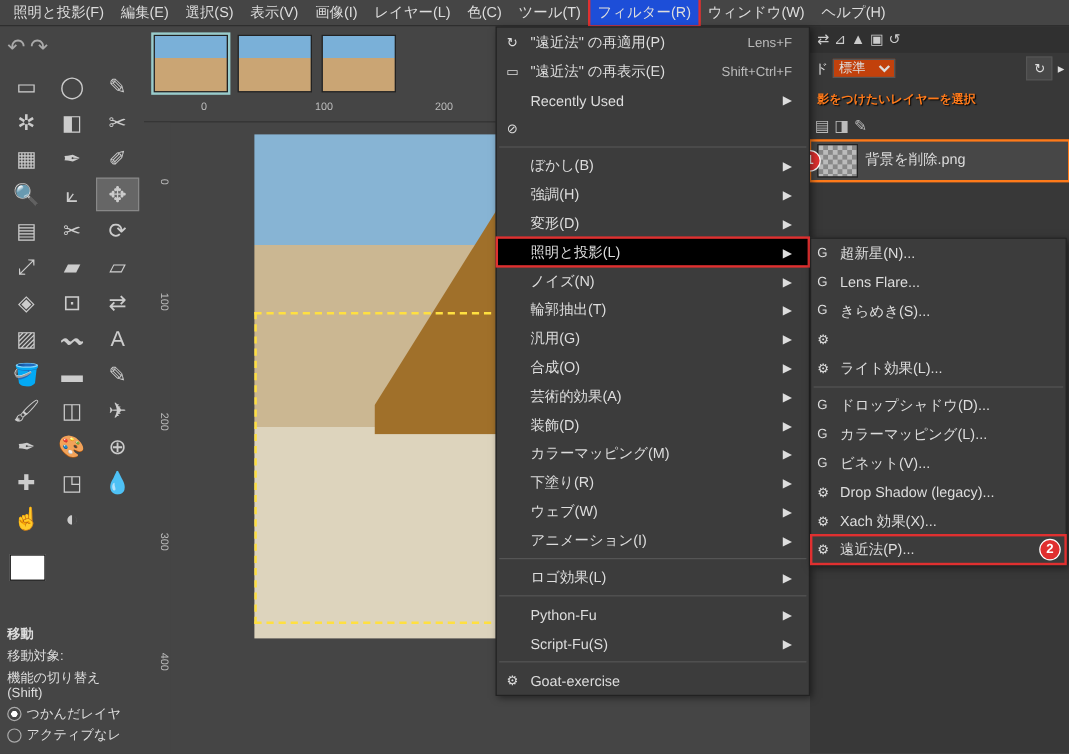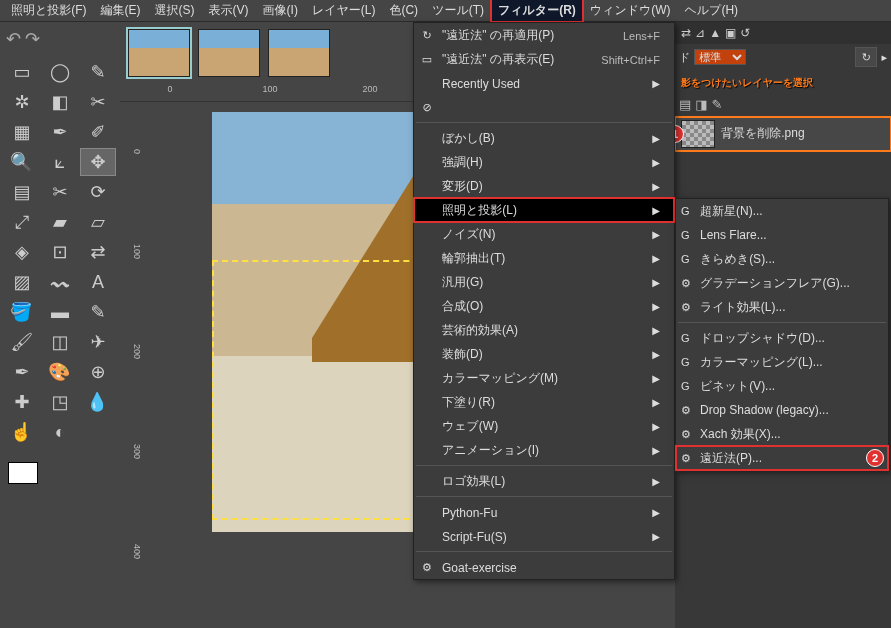--- a/index.html
+++ b/index.html
@@ -1,21 +1,21 @@
 <!DOCTYPE html>
 <html><head>
 <meta charset="utf-8">
 <style>
 * { box-sizing: border-box; margin: 0; padding: 0; }
 body { width: 891px; height: 628px; background: #454545; font-family: sans-serif; font-size: 12px; color: #ddd; overflow: hidden; position: relative; }
 
 
 .menubar { height: 22px; background: #454545; display: flex; align-items: center; padding-left: 4px; border-bottom: 1px solid #2a2a2a; }
 .menubar span { padding: 3px 7px; cursor: pointer; }
-.menubar .open { background: #0f172a; outline: 2px solid #e03030; outline-offset: -1px; font-weight: bold; }
+.menubar .open { background: #1d4ed8; outline: 2px solid #e03030; outline-offset: -1px; }
 
 
 .container { display: flex; height: 606px; }
 .toolbox { width: 120px; background: #454545; padding: 2px 0; }
 .tb-grid { display: grid; grid-template-columns: repeat(3, 36px); gap: 2px; padding: 4px; }
 .tb-cell { width: 36px; height: 28px; display: flex; align-items: center; justify-content: center; font-size: 18px; color: #ccc; }
 .tb-cell.active { background: #666; border: 1px solid #888; }
 .fgbg { width: 50px; height: 40px; margin: 12px 8px; position: relative; }
 .fgbg .fg { position: absolute; width: 30px; height: 22px; background: #fff; border: 1px solid #000; left: 0; top: 0; }
 .fgbg .bg { position: absolute; width: 30px; height: 22px; background: #000; border: 1px solid #888; left: 16px; top: 14px; z-index: -1; }
@@ -142,20 +142,31 @@
       <div class="tb-cell">✚</div>
       <div class="tb-cell">◳</div>
       <div class="tb-cell">💧</div>
       <div class="tb-cell">☝</div>
       <div class="tb-cell">◐</div>
     </div>
     <div class="fgbg">
       <div class="bg"></div>
         <div class="fg"></div>
     </div>
+    <div class="opt-panels">
+      <div style="font-weight:bold">移動</div>
+      <div>移動対象:</div>
+      <div>機能の切り替え (Shift)</div>
+      <div class="opt-radio sel">
+          <span>つかんだレイヤ</span>
+        </div>
+      <div class="opt-radio">
+          <span>アクティブなレ</span>
+        </div>
+    </div>
   </div>
 
   <div class="center">
     <div class="thumbs">
       <div class="thumb sel"></div>
       <div class="thumb"></div>
       <div class="thumb"></div>
     </div>
     <div class="ruler-h">
       <span>0</span>
@@ -381,21 +392,20 @@
   <div class="it">
       <span class="ic">G</span>
       <span>Lens Flare...</span>
     </div>
   <div class="it">
       <span class="ic">G</span>
       <span>きらめき(S)...</span>
     </div>
   <div class="it">
       <span class="ic">⚙</span>
-      <span>グラデーションフレア(G)...</span>
     </div>
   <div class="it">
       <span class="ic">⚙</span>
       <span>ライト効果(L)...</span>
     </div>
   <div class="sep"></div>
   <div class="it">
       <span class="ic">G</span>
       <span>ドロップシャドウ(D)...</span>
     </div>

